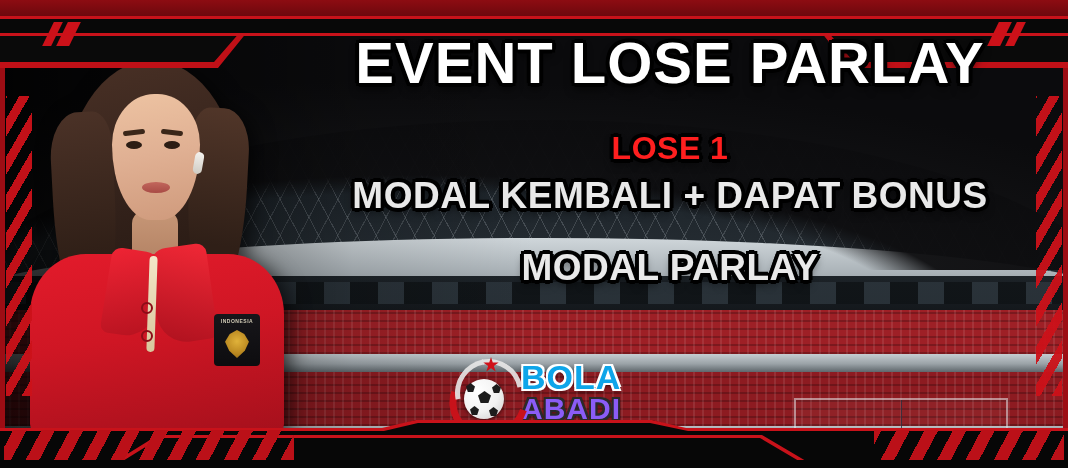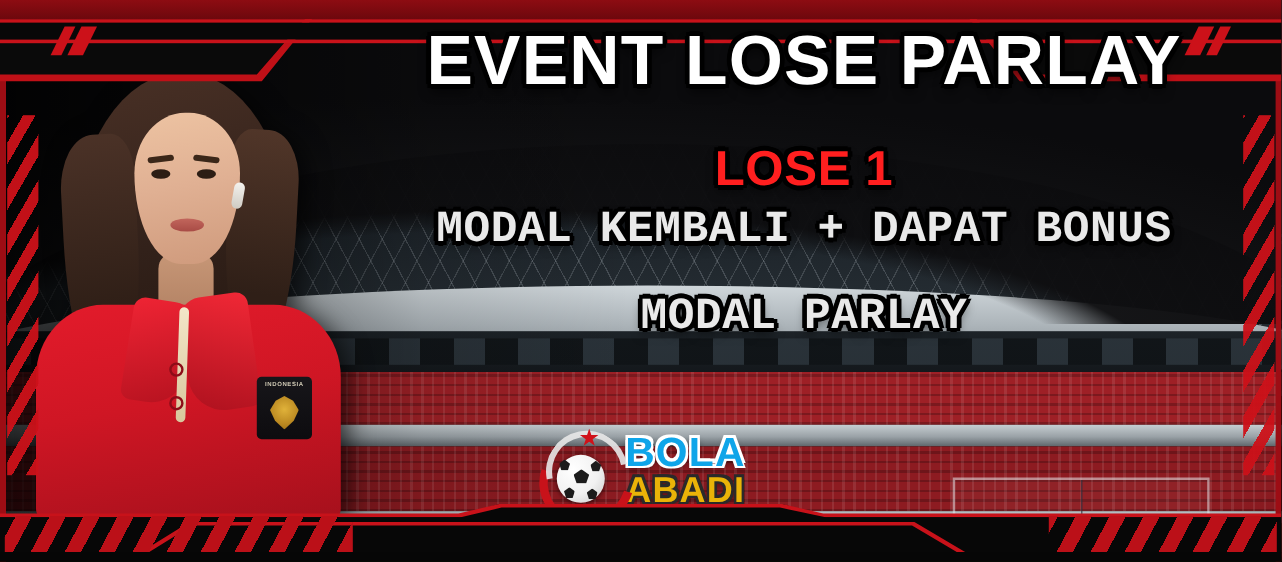--- a/index.html
+++ b/index.html
@@ -289,21 +289,21 @@
     background-image:repeating-linear-gradient(-62deg,#bb1018 0 12px, rgba(0,0,0,0) 12px 25px);
   }
   .bb-stripes.l{left:4px;width:290px;}
   .bb-stripes.r{right:4px;width:190px;}
   .bottom-floor{
     position:absolute;left:0;bottom:0;width:100%;height:8px;background:#060606;
   }
 
   
   .copy{
-    position:absolute;left:300px;top:22px;width:740px;
+    position:absolute;left:300px;top:34px;width:740px;
     text-align:center;
     pointer-events:none;
   }
   .t-line{
     display:block;
     line-height:1.0;
     font-weight:900;
     letter-spacing:.5px;
     white-space:nowrap;
   }
@@ -311,36 +311,35 @@
     font-size:58px;
     color:#ffffff;
     letter-spacing:1px;
     text-shadow:
       -3px -3px 0 #000, 3px -3px 0 #000, -3px 3px 0 #000, 3px 3px 0 #000,
       -4px 0 0 #000, 4px 0 0 #000, 0 -4px 0 #000, 0 4px 0 #000,
       0 6px 10px rgba(0,0,0,.7);
     margin-bottom:14px;
   }
   .t-red{
-    font-size:41px;
+    font-size:32px;
     color:#ff1f1f;
     text-shadow:
       -3px -3px 0 #000, 3px -3px 0 #000, -3px 3px 0 #000, 3px 3px 0 #000,
       -4px 0 0 #000, 4px 0 0 #000, 0 -4px 0 #000, 0 4px 0 #000,
       0 5px 9px rgba(0,0,0,.65);
     margin-top: 40px;
   }
   .t-white{
     font-size:37px;
     color:#e9e9e9;
     text-shadow:
       -3px -3px 0 #000, 3px -3px 0 #000, -3px 3px 0 #000, 3px 3px 0 #000,
       -4px 0 0 #000, 4px 0 0 #000, 0 -4px 0 #000, 0 4px 0 #000,
       0 5px 9px rgba(0,0,0,.65);
-    font-family: Liberation Mono, monospace;
   }
   .gap-a{height:13px;}
   .gap-b{height:22px;}
   .gap-c{height:13px;}
 
   
   .logo{
     position:absolute;left:447px;top:357px;width:190px;height:72px;
     display:flex;align-items:center;
   }
@@ -383,21 +382,21 @@
   }
   .logo-text{
     margin-left:2px;display:flex;flex-direction:column;justify-content:center;
   }
   .logo-bola{
     font-size:34px;font-weight:900;color:#0ea5e9;line-height:.92;
     letter-spacing:1px;
     text-shadow:-2px -2px 0 #fff,2px -2px 0 #fff,-2px 2px 0 #fff,2px 2px 0 #fff, 0 3px 5px rgba(0,0,0,.6);
   }
   .logo-abadi{
-    font-size:30px;font-weight:900;color:#eab308;line-height:.95;
+    font-size:30px;font-weight:900;color:#8b5cf6;line-height:.95;
     letter-spacing:1px;margin-top:2px;
     text-shadow:-2px -2px 0 #2a2a2a,2px -2px 0 #2a2a2a,-2px 2px 0 #2a2a2a,2px 2px 0 #2a2a2a, 0 3px 5px rgba(0,0,0,.6);
   }
 </style>
 </head>
 <body>
 
 <div class="banner">
 
   <div class="bg">

